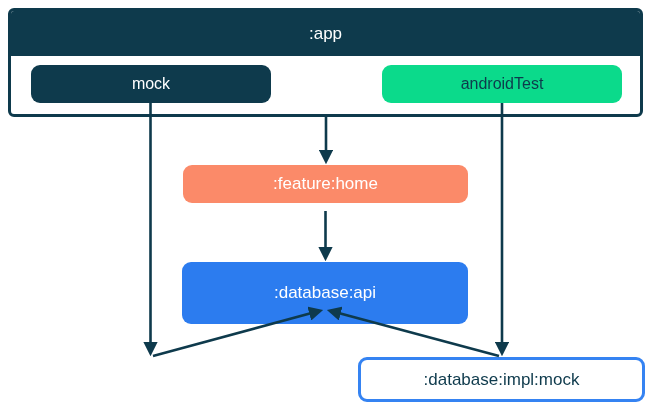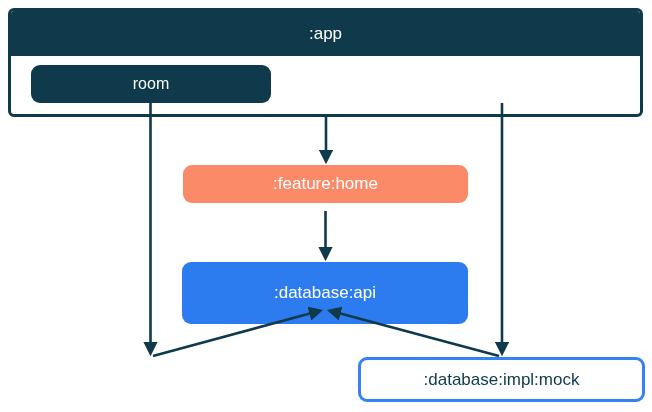--- a/index.html
+++ b/index.html
@@ -88,21 +88,22 @@
   svg.edges line { stroke: var(--color-navy); stroke-width: 2.6px; }
   svg.edges .arrowhead-shape { fill: var(--color-navy); }
 </style>
 </head>
 <body>
 
 <div class="canvas">
 
   <div class="app-container">
     <div class="app-header">:app</div>
-    <div class="pill pill-main">room</div>
+    <div class="pill pill-main">mock</div>
+    <div class="pill pill-androidtest">androidTest</div>
   </div>
 
   <div class="node node-feature-home">:feature:home</div>
 
   <div class="node node-database-api">:database:api</div>
 
 
   <div class="node node-outlined node-database-impl-mock">:database:impl:mock</div>
 
   <svg class="edges" viewBox="0 0 652 412" xmlns="http://www.w3.org/2000/svg">

